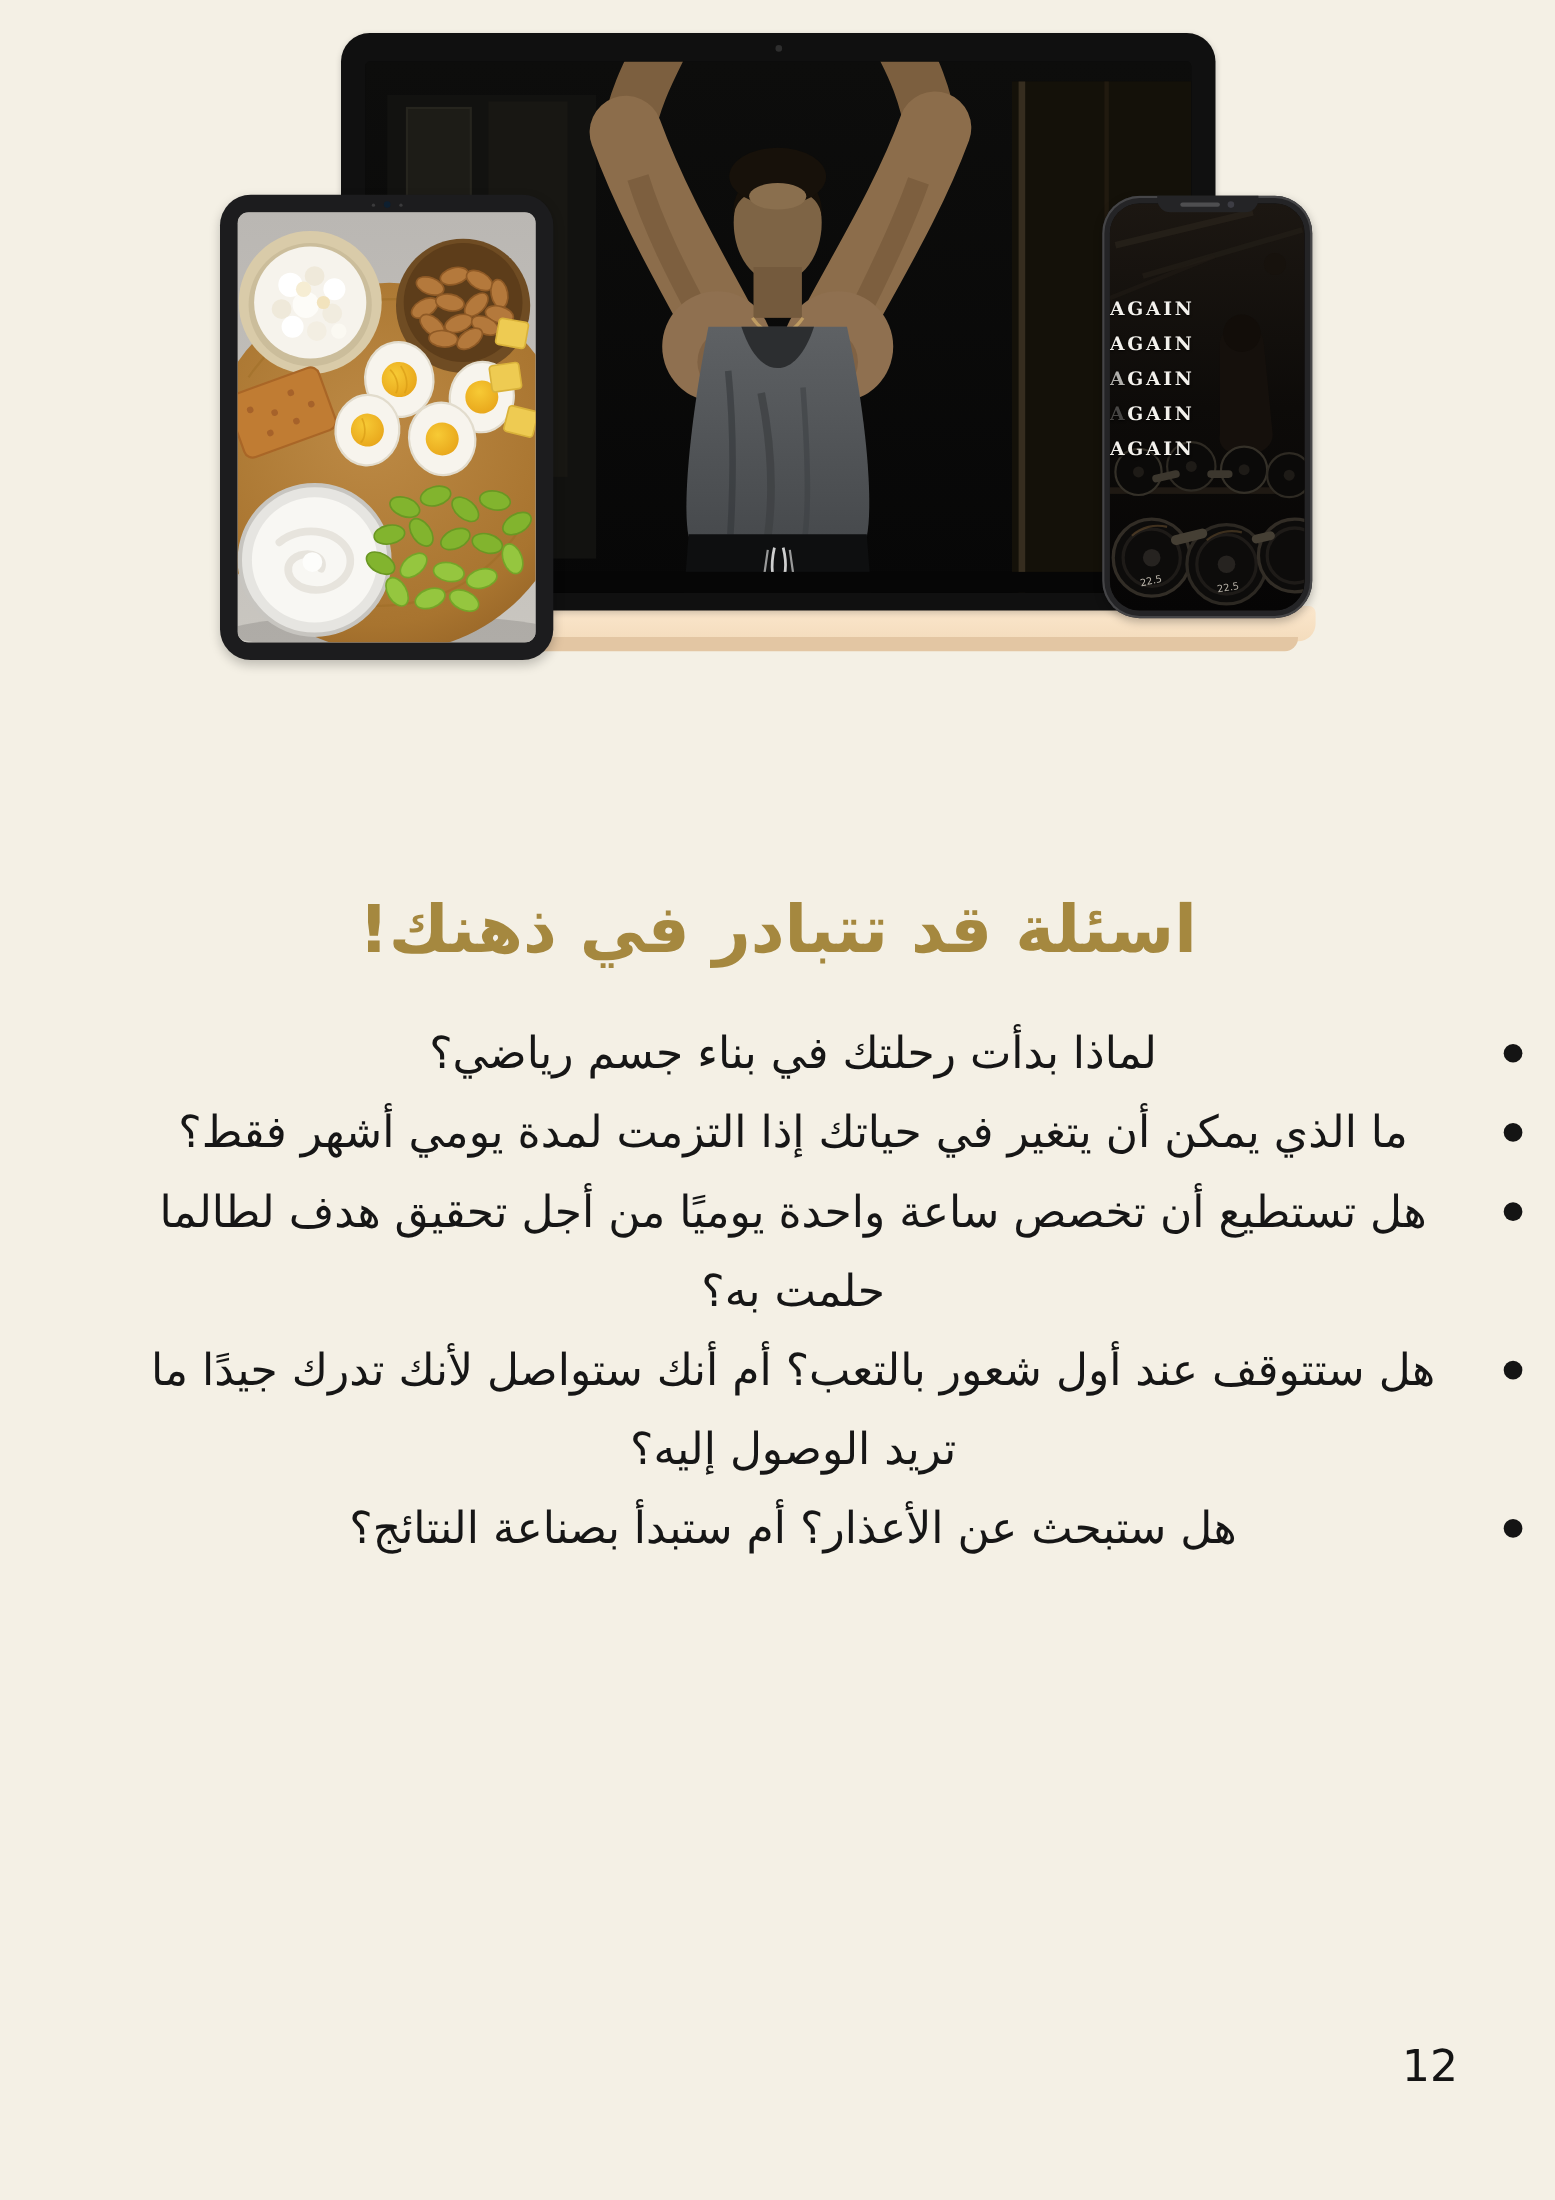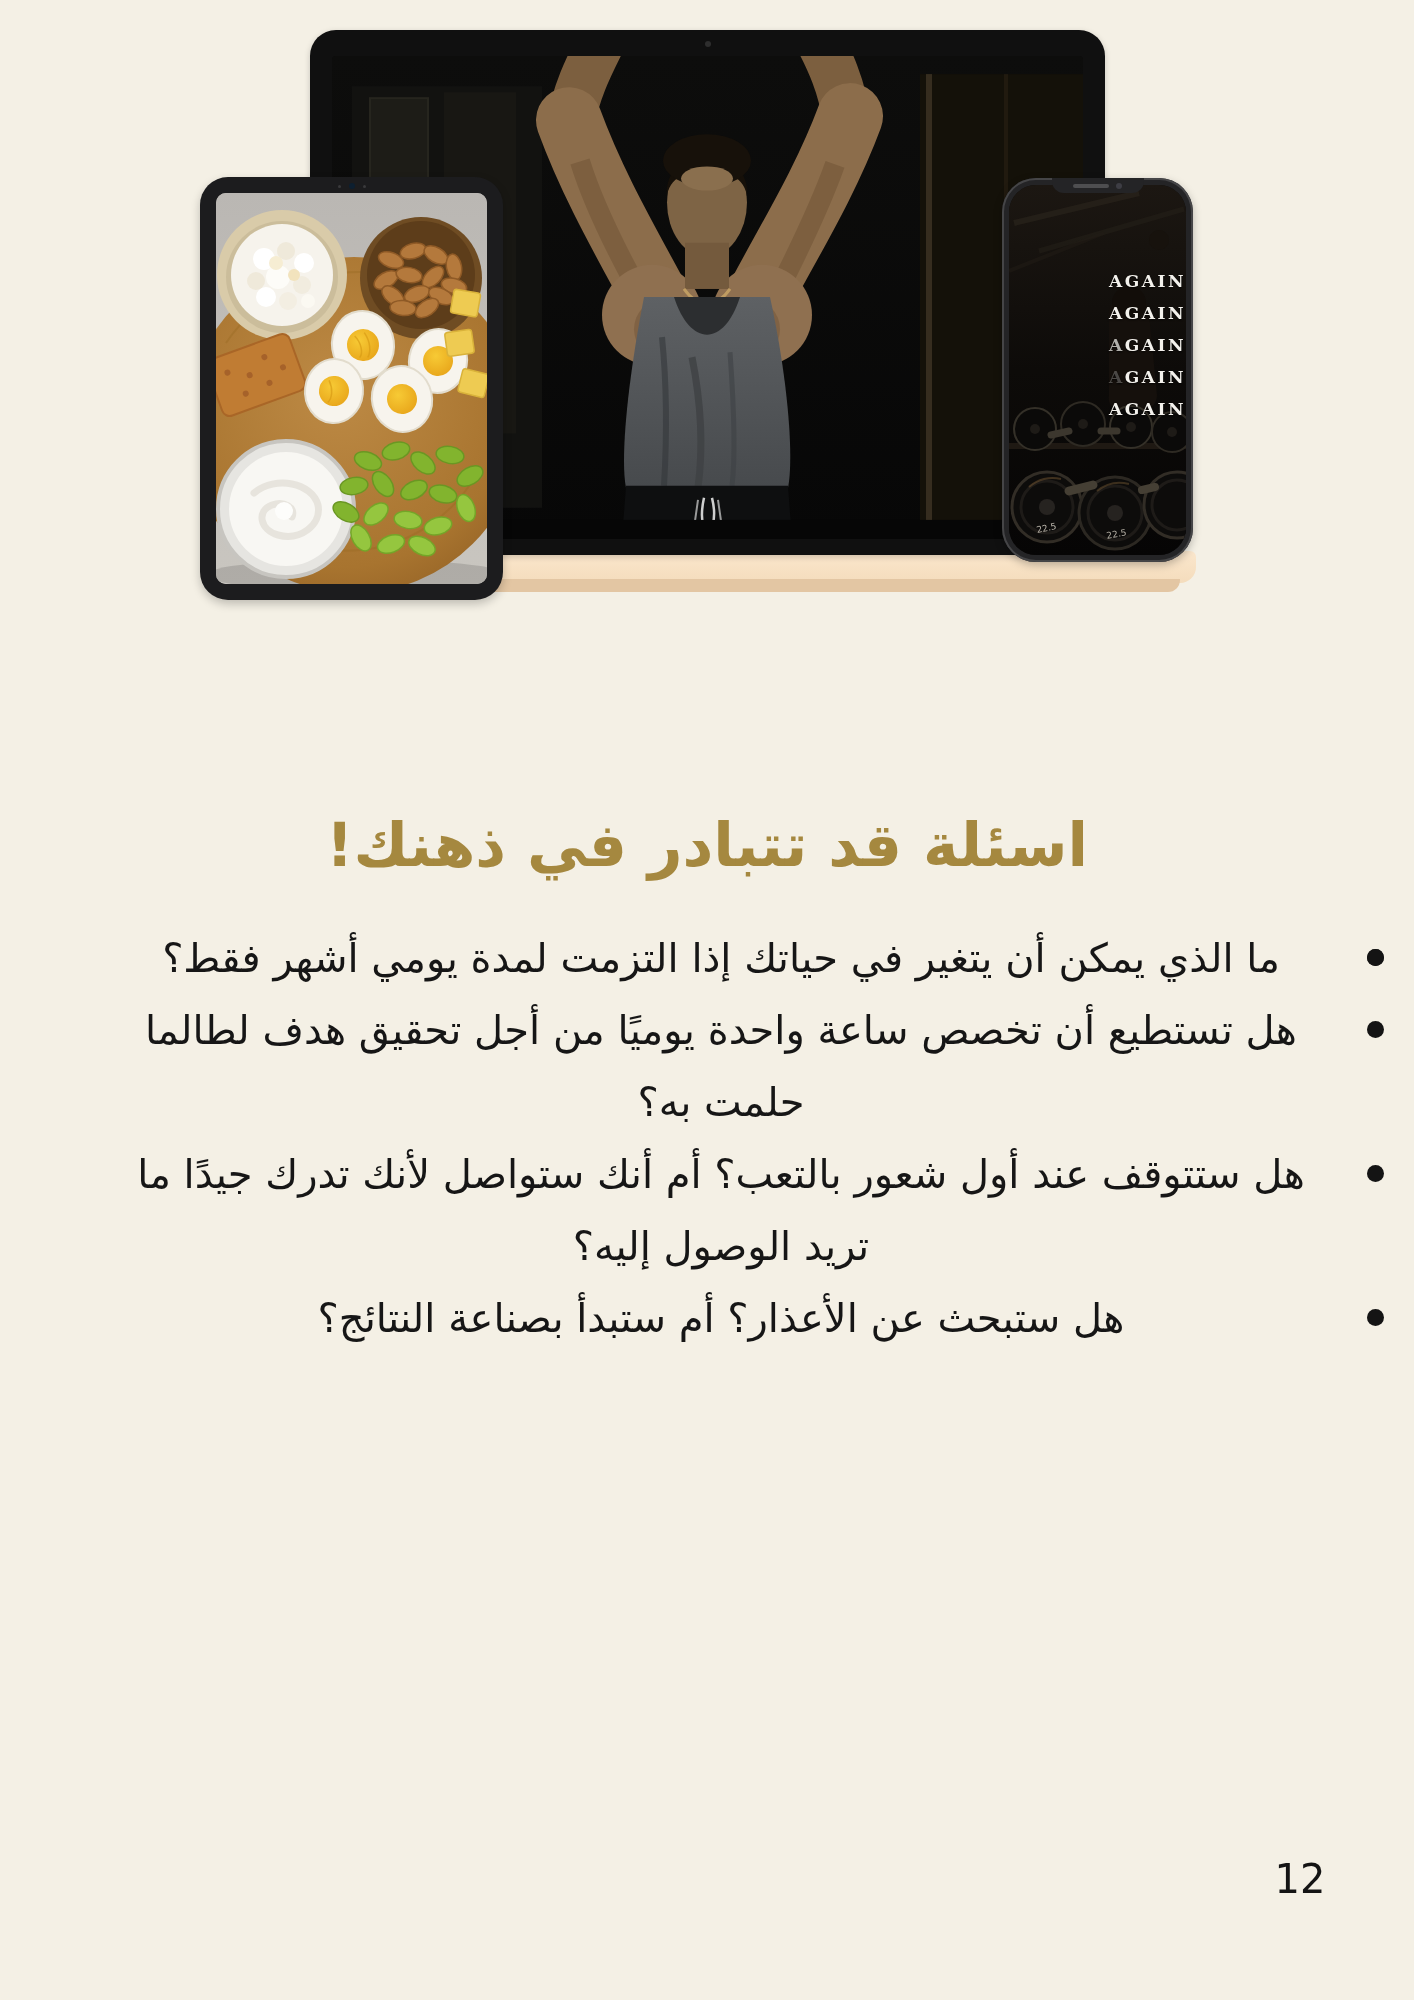--- a/index.html
+++ b/index.html
@@ -27,23 +27,23 @@
   .tablet-cam i.d3{width:3px;height:3px;}
 
   .phone{position:absolute;left:1002px;top:178px;width:191px;height:384px;background:#242426;
          border-radius:34px;z-index:2;box-shadow:0 3px 8px rgba(0,0,0,.25), inset 0 0 0 2px #454547;}
   .phone-screen{position:absolute;left:7px;top:7px;right:7px;bottom:7px;border-radius:27px;overflow:hidden;background:#0c0a09;}
   .phone-notch{position:absolute;left:50%;top:0;margin-left:-46px;width:92px;height:15px;background:#242426;
                border-radius:0 0 12px 12px;z-index:5;display:flex;align-items:center;justify-content:center;gap:7px;}
   .phone-speaker{width:36px;height:4px;border-radius:2px;background:#4e4e50;}
   .phone-camdot{width:6px;height:6px;border-radius:50%;background:#3d3d44;}
   .phone-img{position:absolute;inset:0;}
-  .phone-text{position:absolute;left:0;right:0;top:80px;z-index:4;text-align:right;
+  .phone-text{position:absolute;left:0;right:0;top:80px;z-index:4;text-align:left;
               font-family:"DejaVu Serif","Liberation Serif",serif;font-weight:bold;
-              font-size:17px;line-height:32px;letter-spacing:2.5px;color:#f3f1ec;margin-left:20px;}
+              font-size:17px;line-height:32px;letter-spacing:2.5px;color:#f3f1ec;}
   .phone-line{text-shadow:0 1px 2px rgba(0,0,0,.8);}
   .phone-line.f3::first-letter{color:rgba(243,241,236,.72);}
   .phone-line.f4::first-letter{color:rgba(243,241,236,.28);}
 
   
   .heading{position:absolute;left:0;right:0;top:760px;text-align:center;direction:rtl;
            font-size:60px;font-weight:bold;color:#a5883f;letter-spacing:0;line-height:1.5;}
   .questions{position:absolute;left:40px;right:24px;top:922px;margin:0;padding:0;list-style:none;direction:rtl;}
   .questions li{position:relative;padding:0 58px 0 70px;text-align:center;
                 font-size:40px;line-height:72px;color:#161616;}
@@ -327,20 +327,21 @@
         <span class="phone-camdot"></span>
       </div>
     </div>
   </div>
 
   <h1 class="heading">اسئلة قد تتبادر في ذهنك!</h1>
 
   <ul class="questions">
     <li>
       <span class="dot"></span>
+      <span>لماذا بدأت رحلتك في بناء جسم رياضي؟</span>
     </li>
     <li>
       <span class="dot"></span>
       <span>ما الذي يمكن أن يتغير في حياتك إذا التزمت لمدة يومي أشهر فقط؟</span>
     </li>
     <li>
       <span class="dot"></span>
       <span>هل تستطيع أن تخصص ساعة واحدة يوميًا من أجل تحقيق هدف لطالما حلمت به؟</span>
     </li>
     <li>

